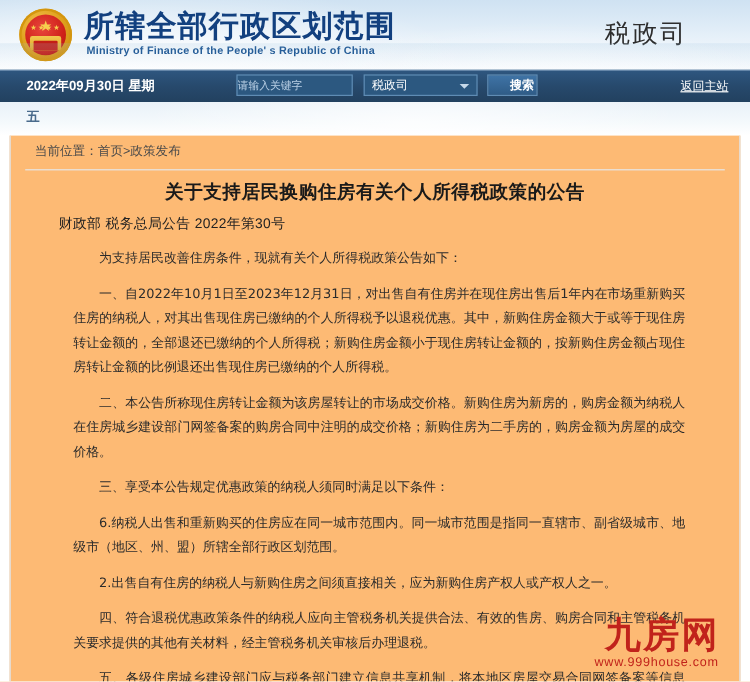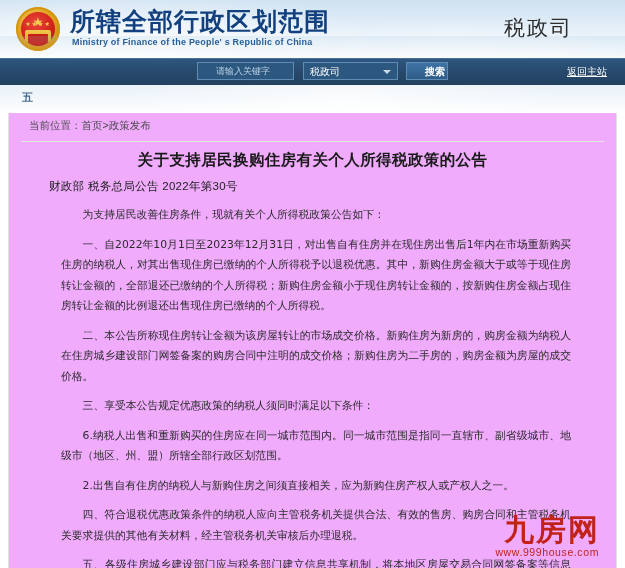--- a/index.html
+++ b/index.html
@@ -79,21 +79,21 @@
     border-top:1px solid #4a7099;
   }
   .nav-date{
     position:absolute;left:22px;top:5px;
     font-size:11px;font-weight:bold;color:#ffffff;white-space:nowrap;
     font-family:"Liberation Sans",sans-serif;
   }
   .search-input{
     position:absolute;left:197px;top:3px;width:97px;height:18px;
     background:#2c5880;border:1px solid #5f8cb4;
-    color:#b9cfe4;font-size:9px;padding:0 18px;box-sizing:border-box;
+    color:#b9cfe4;font-size:9px;padding:0 0;box-sizing:border-box;
     line-height:18px;
   }
   .search-input::placeholder{color:#b9cfe4;}
   .search-select{
     position:absolute;left:303px;top:3px;width:95px;height:18px;
     background:#2c5880;border:1px solid #5f8cb4;box-sizing:border-box;
   }
   .search-select .sel-label{
     position:absolute;left:6px;top:0;line-height:18px;
     font-size:10px;color:#ffffff;white-space:nowrap;
@@ -126,21 +126,21 @@
     font-size:11px;font-weight:bold;color:#4a6b8c;
   }
 
   
   .content-wrap{
     position:relative;width:625px;height:456px;background:#ffffff;
     box-sizing:border-box;
   }
   .content-card{
     position:absolute;left:8px;top:0;right:8px;bottom:0;
-    border:1px solid #e2e2e2;border-top:none;background:#f0abfc;
+    border:1px solid #e2e2e2;border-top:none;background:#fdba74;
     box-sizing:border-box;
   }
   .breadcrumb{
     position:absolute;left:20px;top:6px;
     font-size:10.5px;color:#4a4a4a;white-space:nowrap;
   }
   .hr{
     position:absolute;left:12px;right:12px;top:28px;height:1px;
     background:#e6e6e6;
   }
@@ -195,20 +195,21 @@
       <div class="star">★</div>
       <div class="stars-small">★★★★</div>
       <div class="gate"></div>
     </div>
     <div class="ministry-cn">所辖全部行政区划范围</div>
     <div class="ministry-en">Ministry of Finance of the People' s Republic of China</div>
     <div class="dept-title">税政司</div>
   </div>
 
   <div class="navbar">
+    <div class="nav-date">2022年09月30日  星期</div>
 
     <input class="search-input" type="text" placeholder="请输入关键字" style="">
 
     <div class="search-select">
       <span class="sel-label">税政司</span>
       <span class="caret"></span>
     </div>
 
     <div class="search-btn">搜索</div>
 

